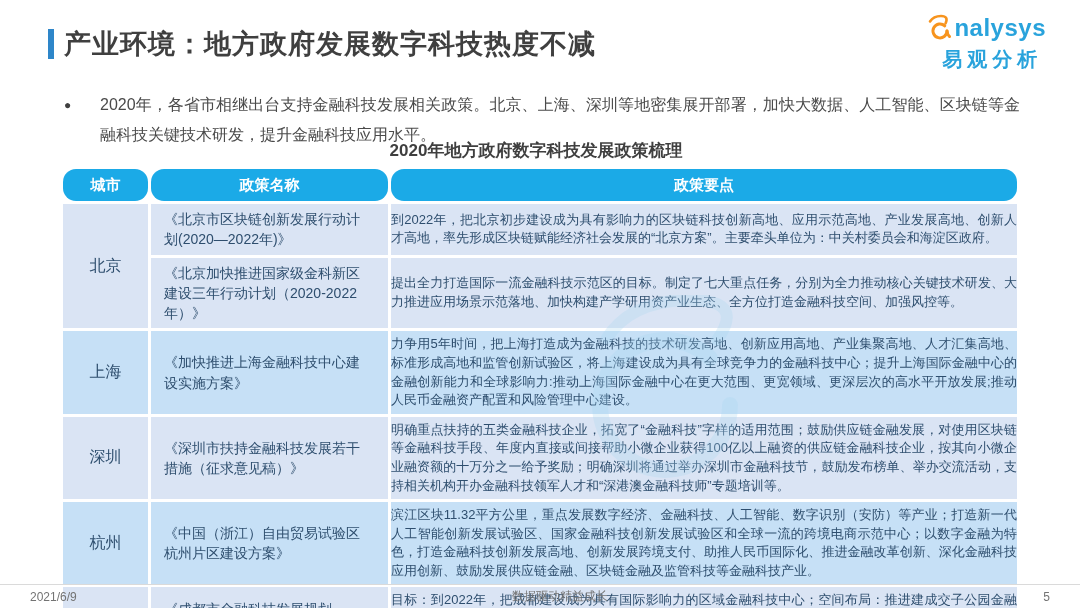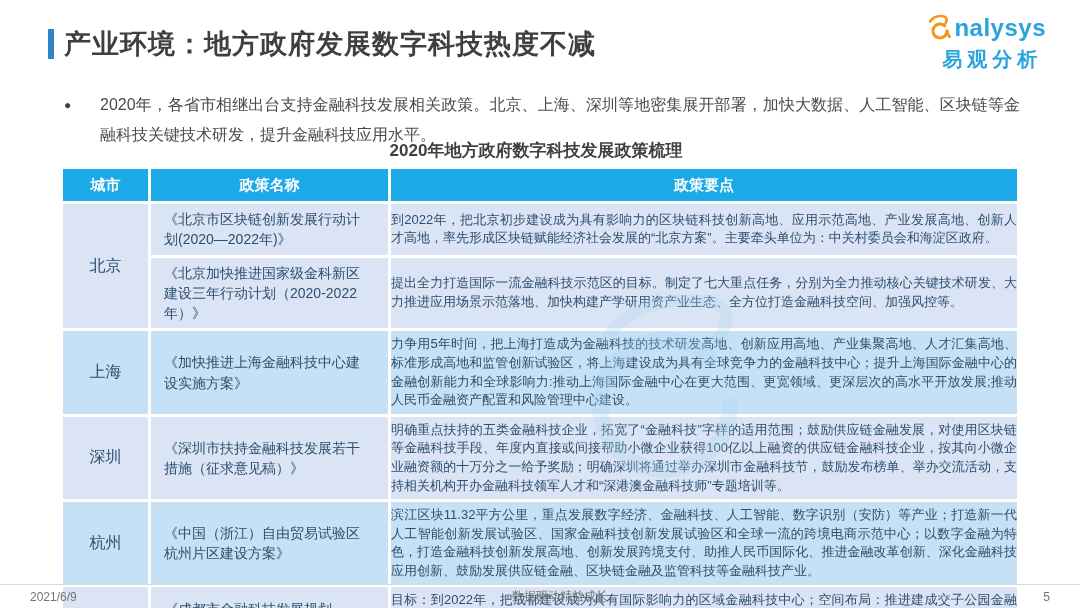--- a/index.html
+++ b/index.html
@@ -60,21 +60,21 @@
     text-align:center;font-size:17px;font-weight:bold;color:#3F3F3F;
   }
   .policy-table{
     position:absolute;left:60px;top:166px;width:960px;
     border-collapse:separate;border-spacing:3px;
     table-layout:fixed;
   }
   .policy-table th{
     background:var(--header_blue);color:#ffffff;
     font-size:15px;font-weight:bold;
-    height:32px;text-align:center;vertical-align:middle;
+    height:32px;text-align:center;vertical-align:middle;border-radius:13px;
   }
   .policy-table td{
     color:var(--table_text);vertical-align:middle;
   }
   .city-cell{
     text-align:center;font-weight:normal;font-size:16px;
   }
   .name-cell{
     font-size:14px;font-weight:bold;font-weight:normal;
     padding:5px 20px 5px 13px;line-height:1.45;

